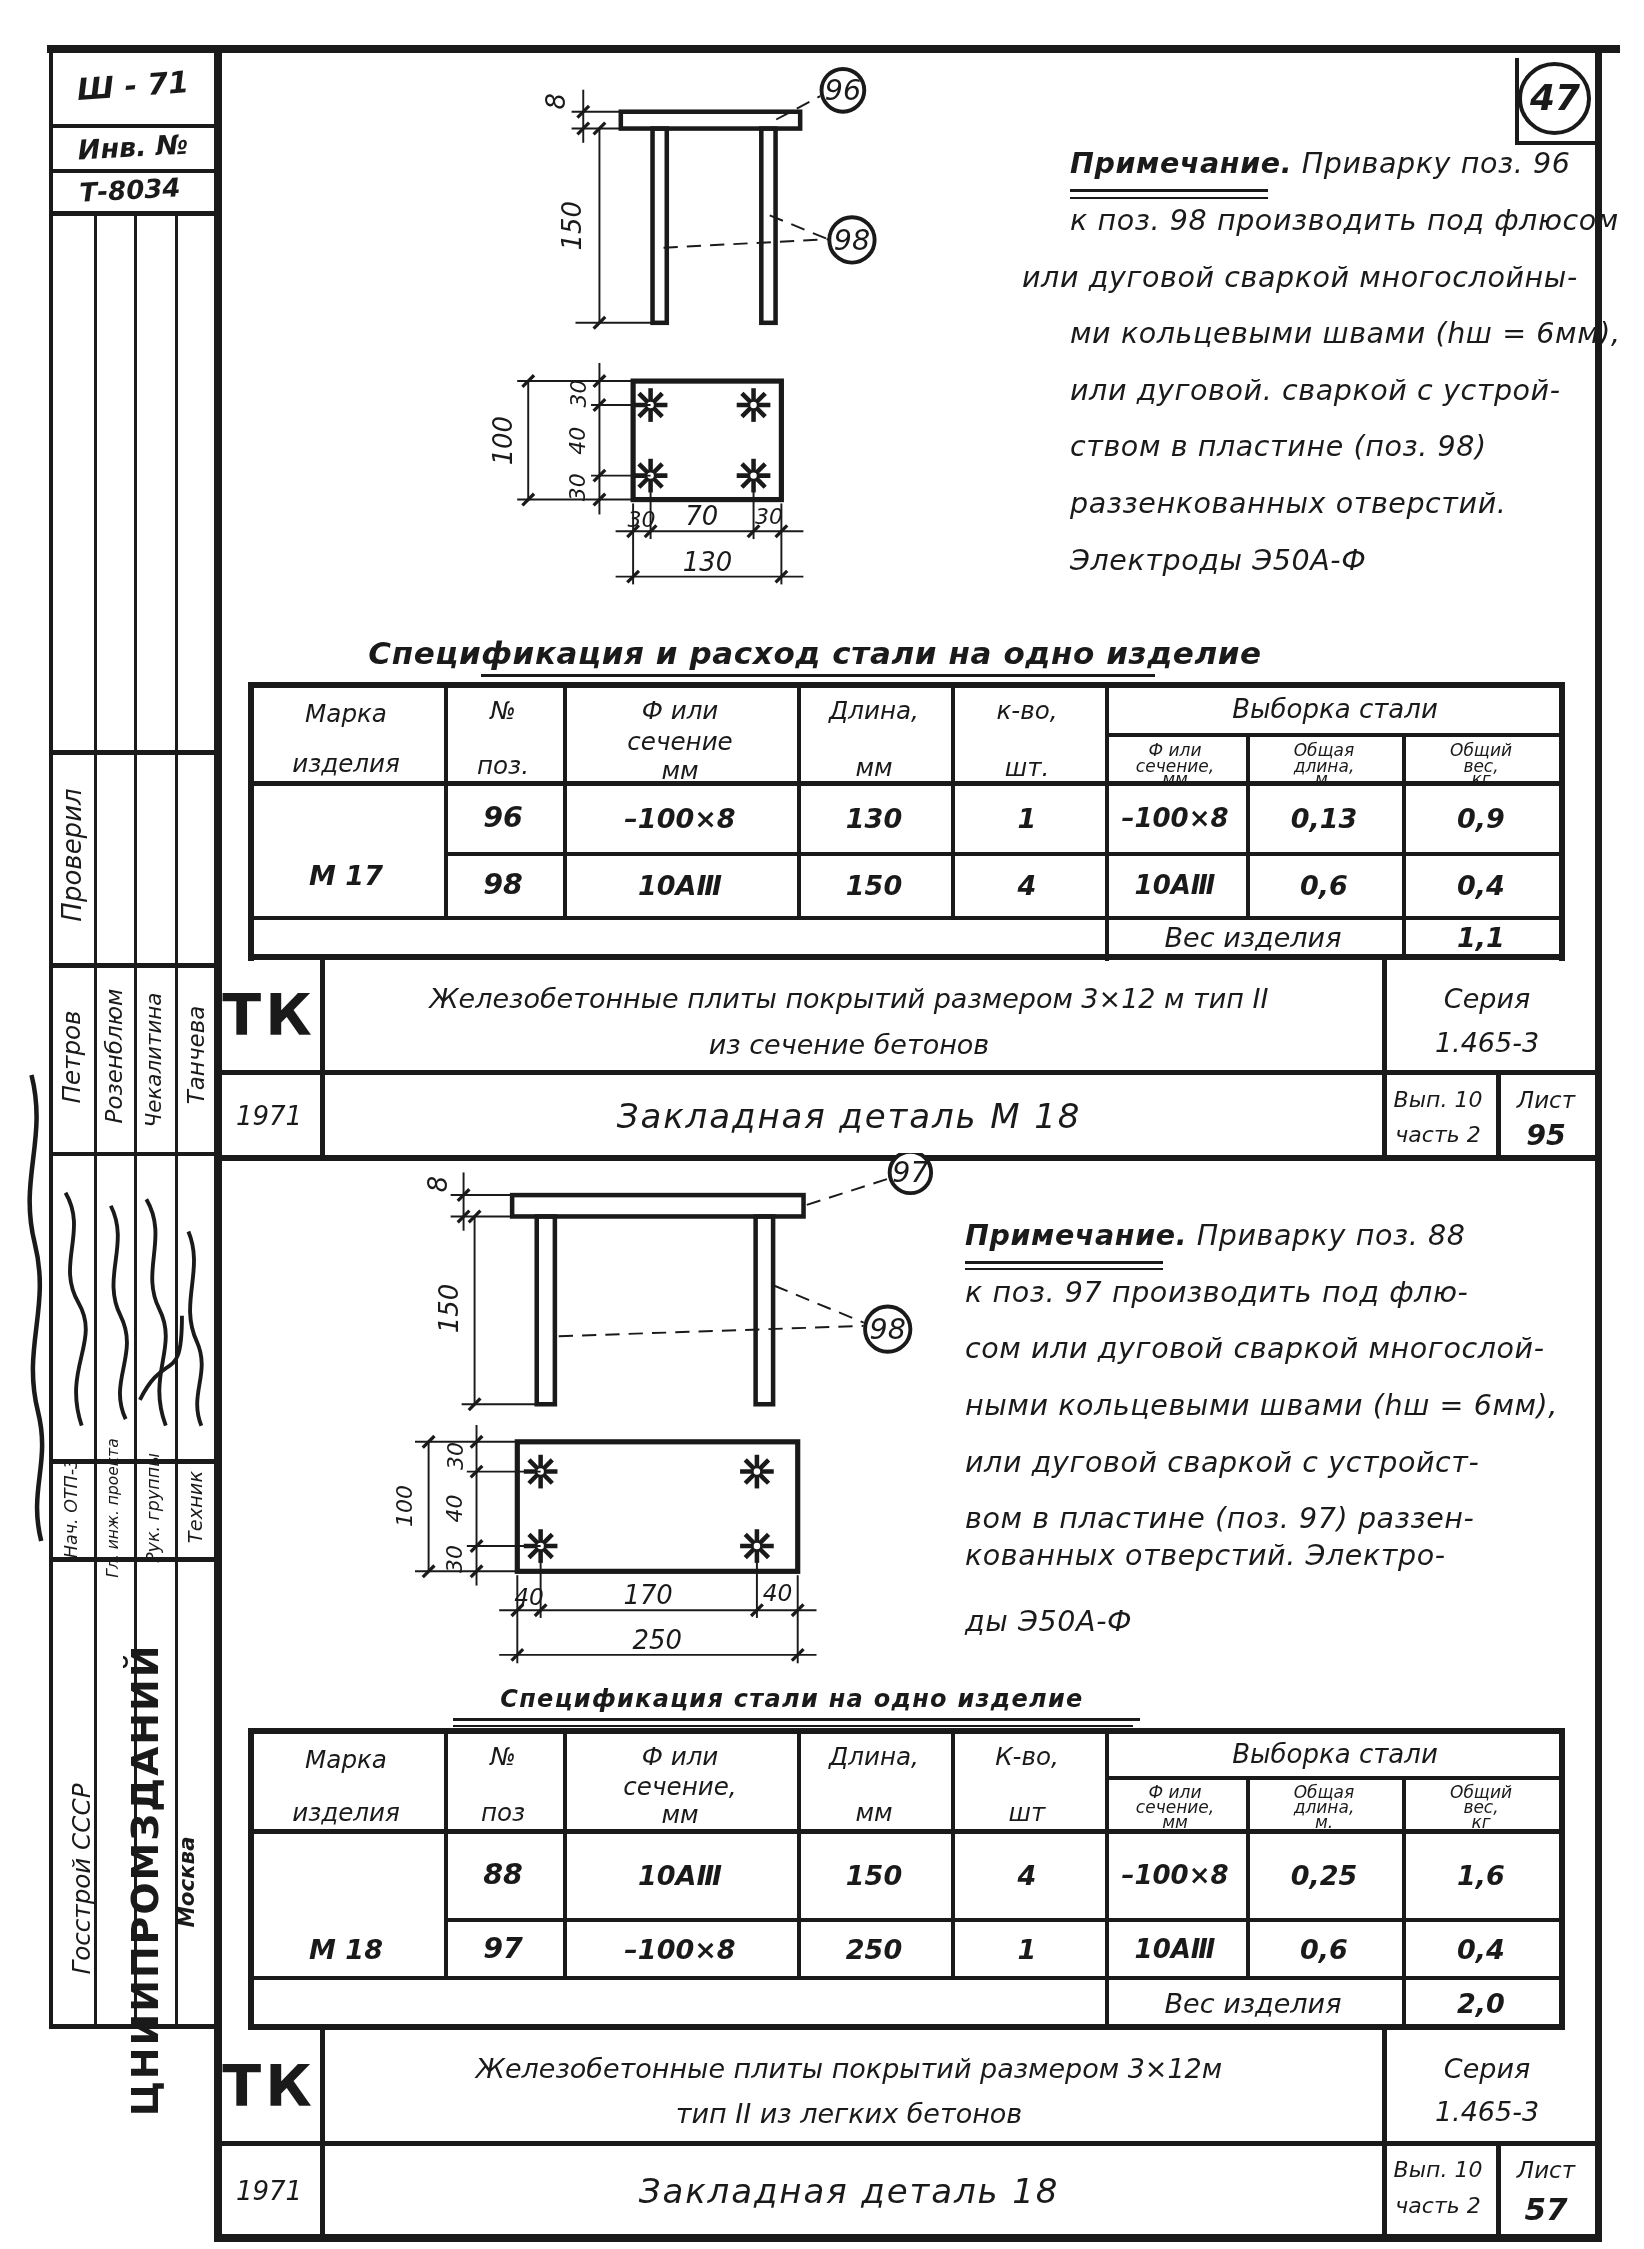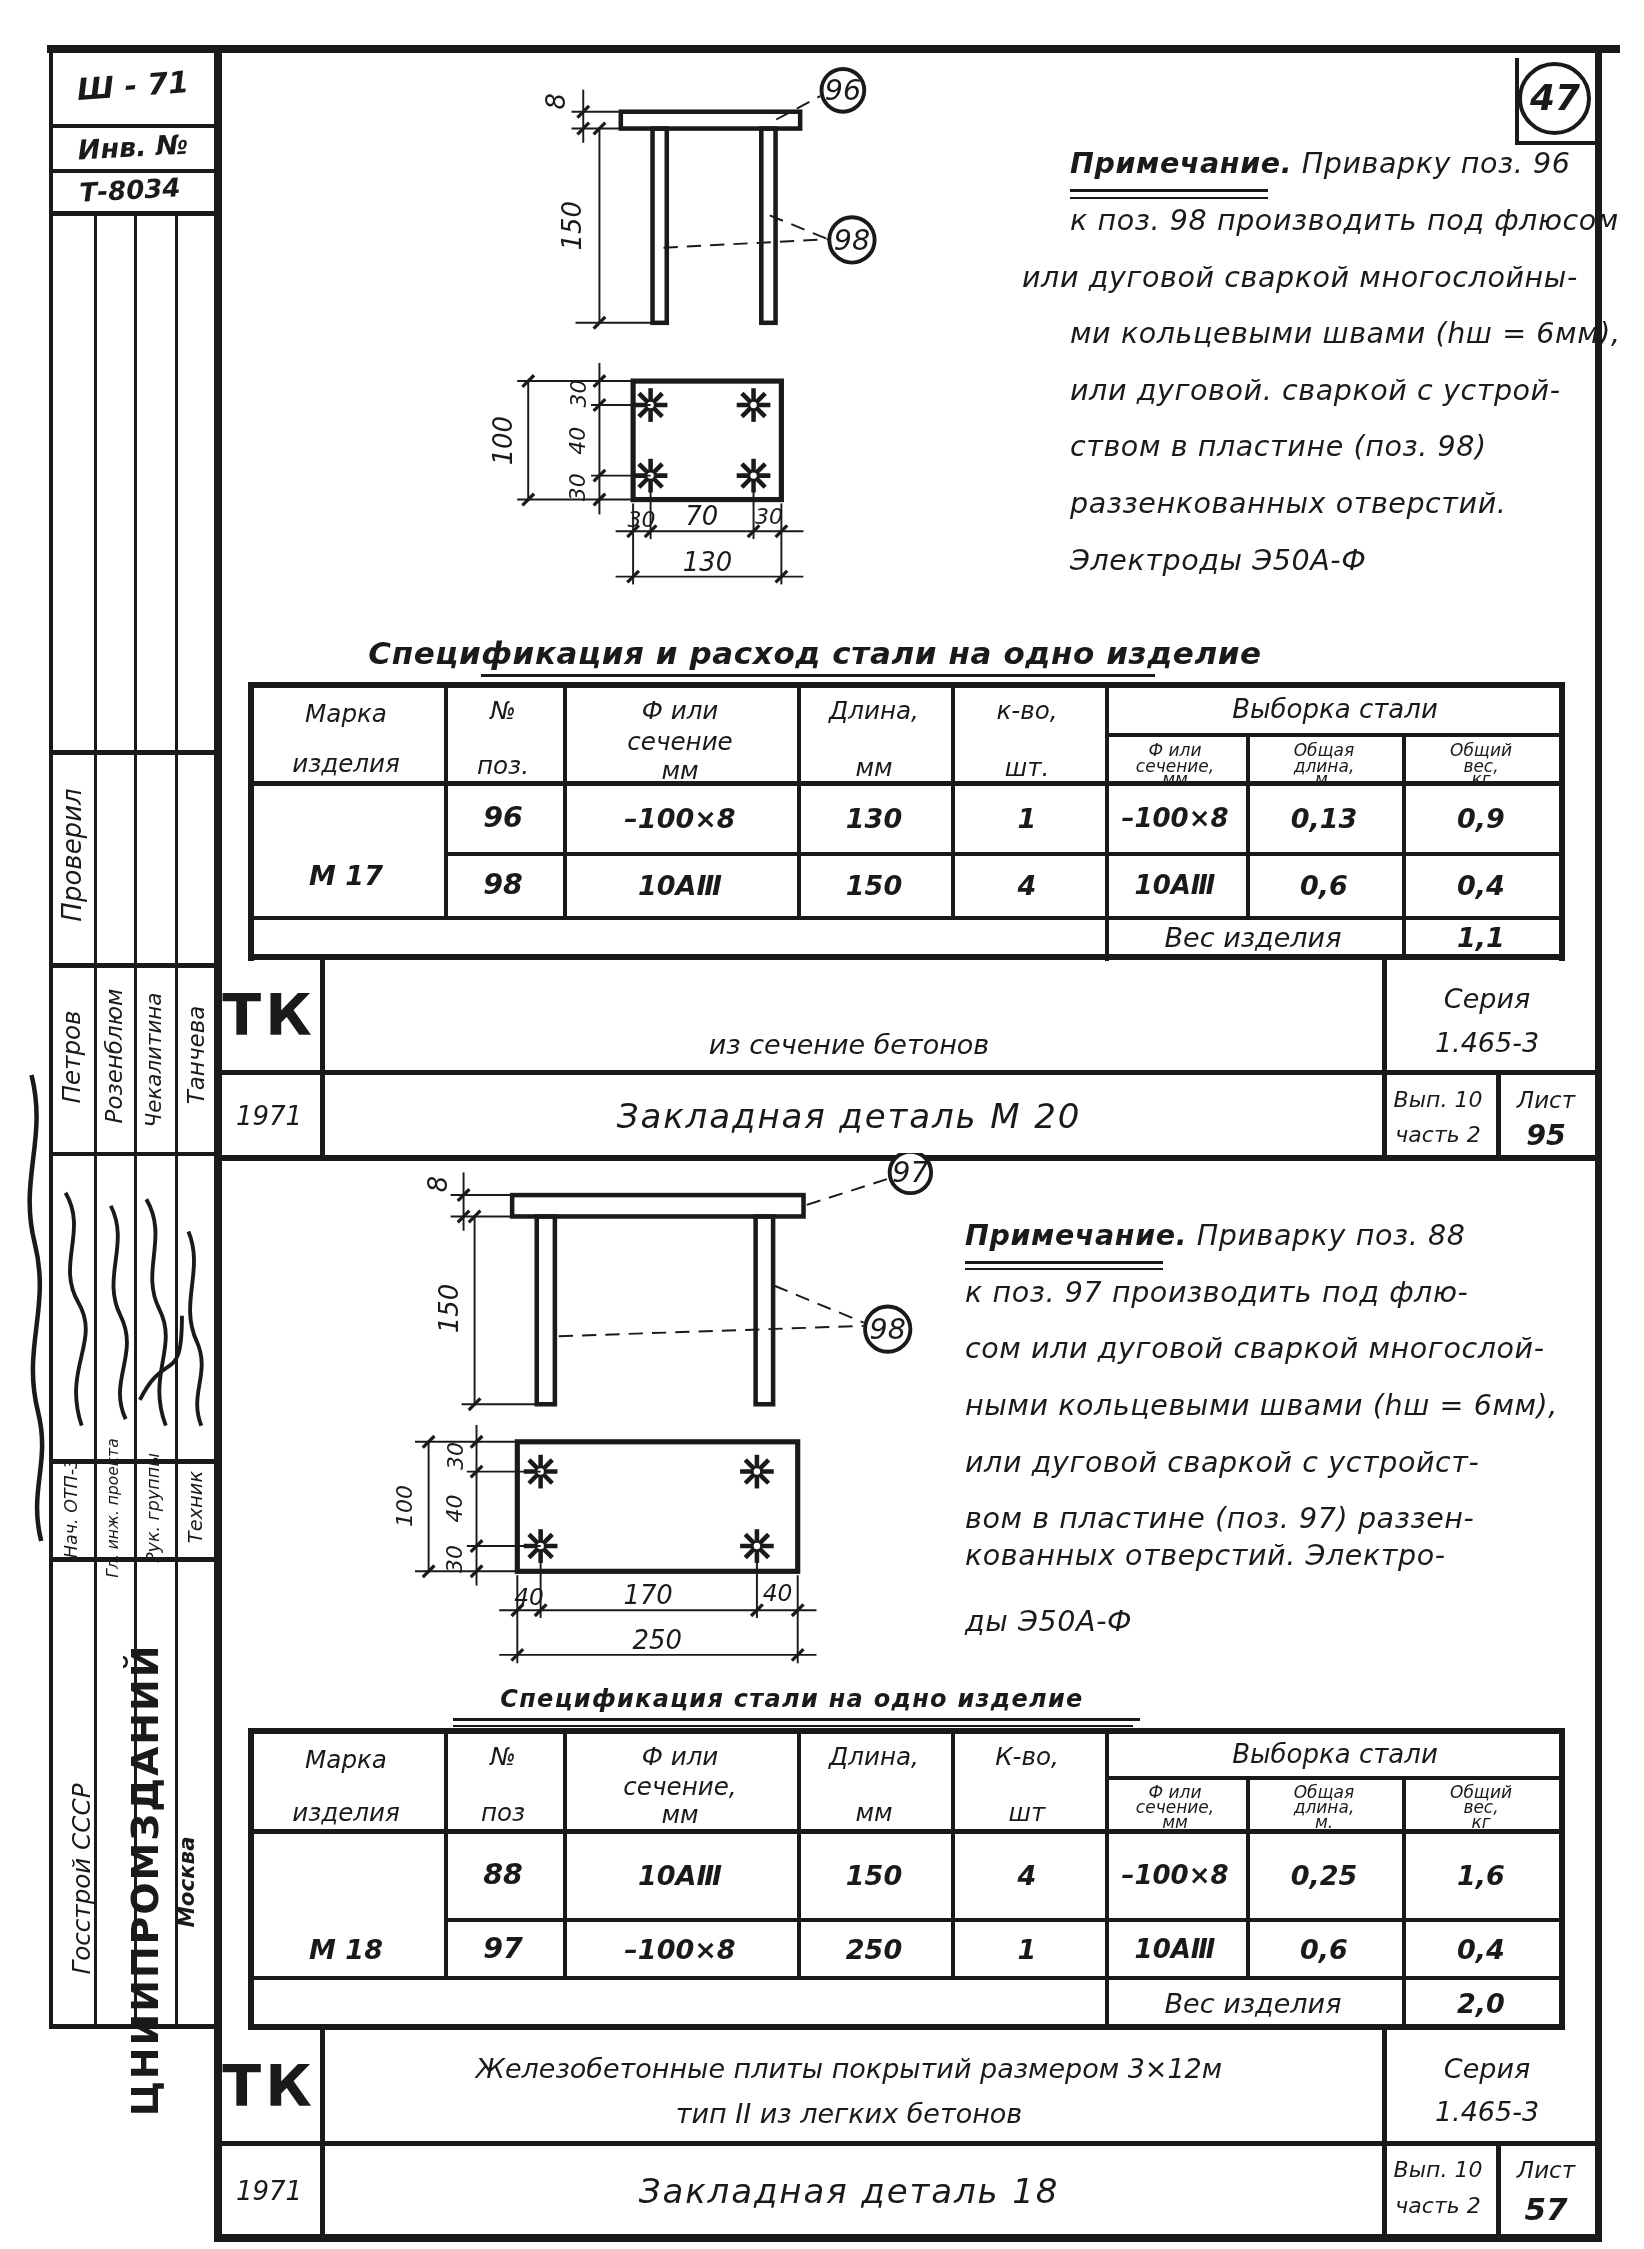--- a/index.html
+++ b/index.html
@@ -234,25 +234,26 @@
   <div class="t b" style="left:1481px;top:885px;font-size:27px">0,4</div>
   <div class="t" style="left:1253px;top:937px;font-size:27px">Вес изделия</div>
   <div class="t b" style="left:1481px;top:937px;font-size:27px">1,1</div>
 
   <div class="ln" style="left:217px;top:1070px;width:1384px;height:4.5px"></div>
   <div class="ln" style="left:217px;top:1155px;width:1384px;height:5.8px"></div>
   <div class="ln" style="left:320px;top:959px;width:4.5px;height:201px"></div>
   <div class="ln" style="left:1382px;top:959px;width:4.5px;height:201px"></div>
   <div class="ln" style="left:1496px;top:1070px;width:4.5px;height:89px"></div>
   <div class="t up" style="left:269px;top:1015px;font-size:57px;letter-spacing:3.9px">ТК</div>
+  <div class="t" style="left:849px;top:998px;font-size:27px">Железобетонные плиты покрытий размером 3×12 м тип II</div>
   <div class="t" style="left:849px;top:1044px;font-size:27px">из сечение бетонов</div>
   <div class="t" style="left:1487px;top:998px;font-size:27px">Серия</div>
   <div class="t" style="left:1487px;top:1042px;font-size:27px">1.465-3</div>
   <div class="t" style="left:269px;top:1116px;font-size:26px">1971</div>
-  <div class="t" style="left:849px;top:1116px;font-size:34px;letter-spacing:1.9px">Закладная деталь М 20</div>
+  <div class="t" style="left:849px;top:1116px;font-size:34px;letter-spacing:1.9px">Закладная деталь М 18</div>
   <div class="t" style="left:1438px;top:1100px;font-size:22px">Вып. 10</div>
   <div class="t" style="left:1438px;top:1135px;font-size:22px">часть 2</div>
   <div class="t" style="left:1546px;top:1100px;font-size:23px">Лист</div>
   <div class="t b" style="left:1546px;top:1136px;font-size:28.5px">95</div>
 
   <svg style="position:absolute;left:389px;top:1153px" width="583" height="531" viewBox="0 0 900 820">
     <defs>
       <g id="star2" stroke="#1a1a1a" stroke-width="7">
         <line x1="-26" y1="0" x2="26" y2="0"></line>
           <line x1="0" y1="-26" x2="0" y2="26"></line>

